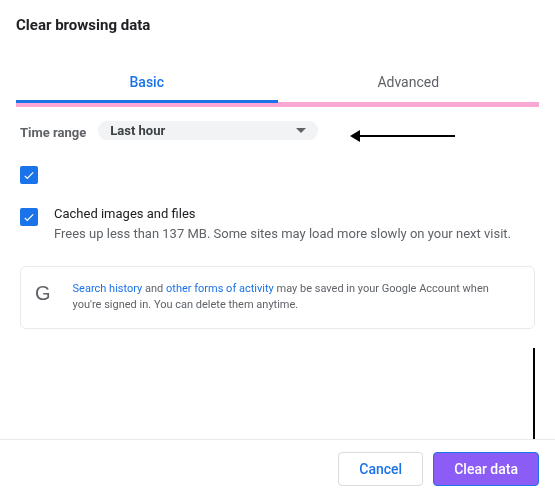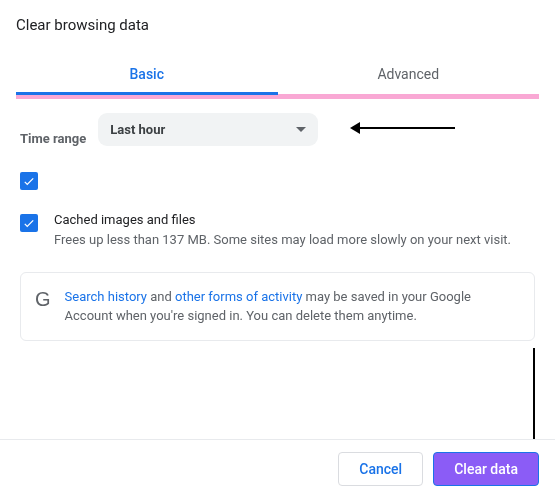--- a/index.html
+++ b/index.html
@@ -9,23 +9,23 @@
     color: #202124;
     background: #fff;
     width: 555px;
     height: 500px;
     position: relative;
     overflow: hidden;
   }
   .dialog { padding: 16px 16px 0 16px; }
   .title {
     font-size: 15px;
-    font-weight: 400;
+    font-weight: 700;
     color: #202124;
-    margin-bottom: 22px;
+    margin-bottom: 30px;
   }
   .tabs {
     display: flex;
     border-bottom: 5px solid #f9a8d4;
     align-items: center;
   }
   .tab {
     flex: 1;
     text-align: center;
     padding: 10px 0 12px 0;
@@ -51,21 +51,21 @@
     align-items: flex-end;
     gap: 12px;
     margin-bottom: 24px;
     position: relative;
     font-weight: bold;
   }
   .time-label { color: #5f6368; font-size: 13px; }
   .select {
     background: #f1f3f4;
     border-radius: 9px;
-    padding: 9px 12px;
+    padding: 2px 12px;
     width: 220px;
     display: flex;
     align-items: center;
     justify-content: space-between;
     cursor: pointer;
     color: #3c4043;
     font-size: 13px;
   }
   .caret {
     width: 0; height: 0;
@@ -121,21 +121,21 @@
   }
   .g-icon {
     font-family: 'Product Sans', Arial, sans-serif;
     font-size: 20px;
     font-weight: 500;
     color: #5f6368;
     line-height: 1;
     flex-shrink: 0;
     margin-top: 2px;
   }
-  .info-text { color: #5f6368; font-size: 13px; line-height: 1.5; }
+  .info-text { color: #5f6368; font-size: 11px; line-height: 1.5; margin-left: 8px; }
   .info-text .link { color: #1a73e8; cursor: pointer; }
   .footer {
     position: absolute;
     bottom: 0; left: 0; right: 0;
     border-top: 1px solid #e8eaed;
     padding: 12px 16px 14px 16px;
     display: flex;
     justify-content: flex-end;
     gap: 10px;
     background: #fff;

